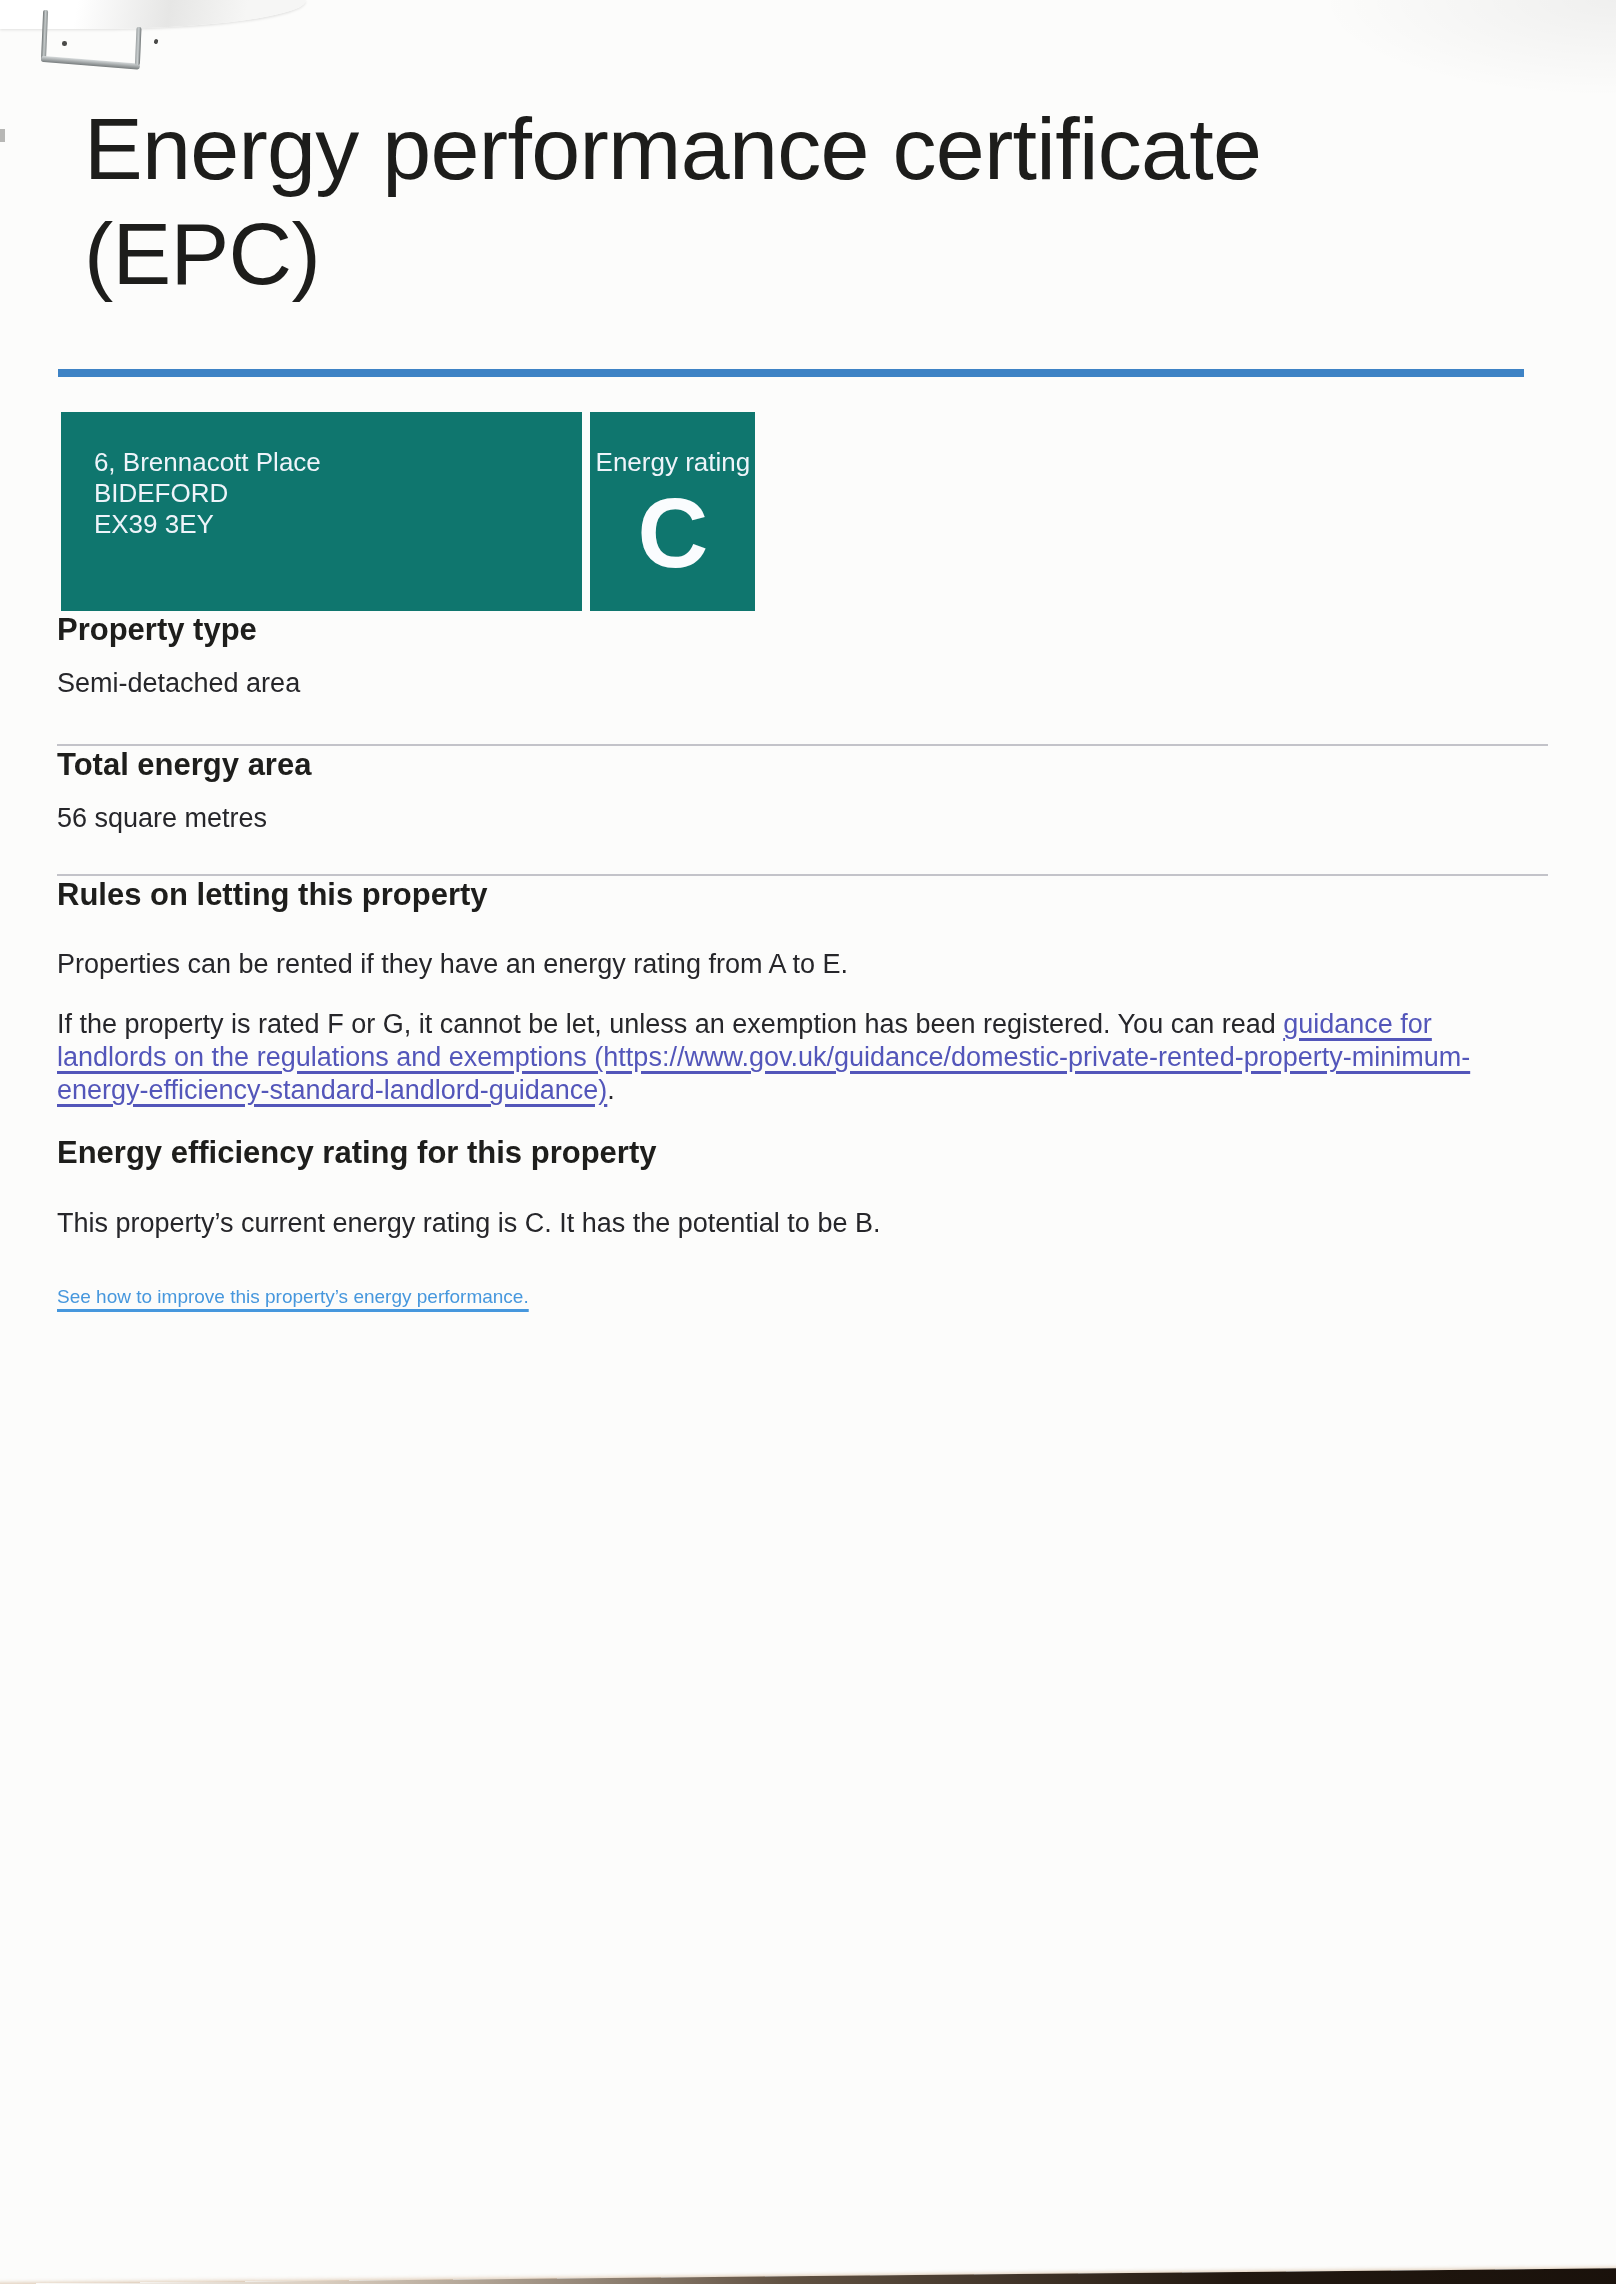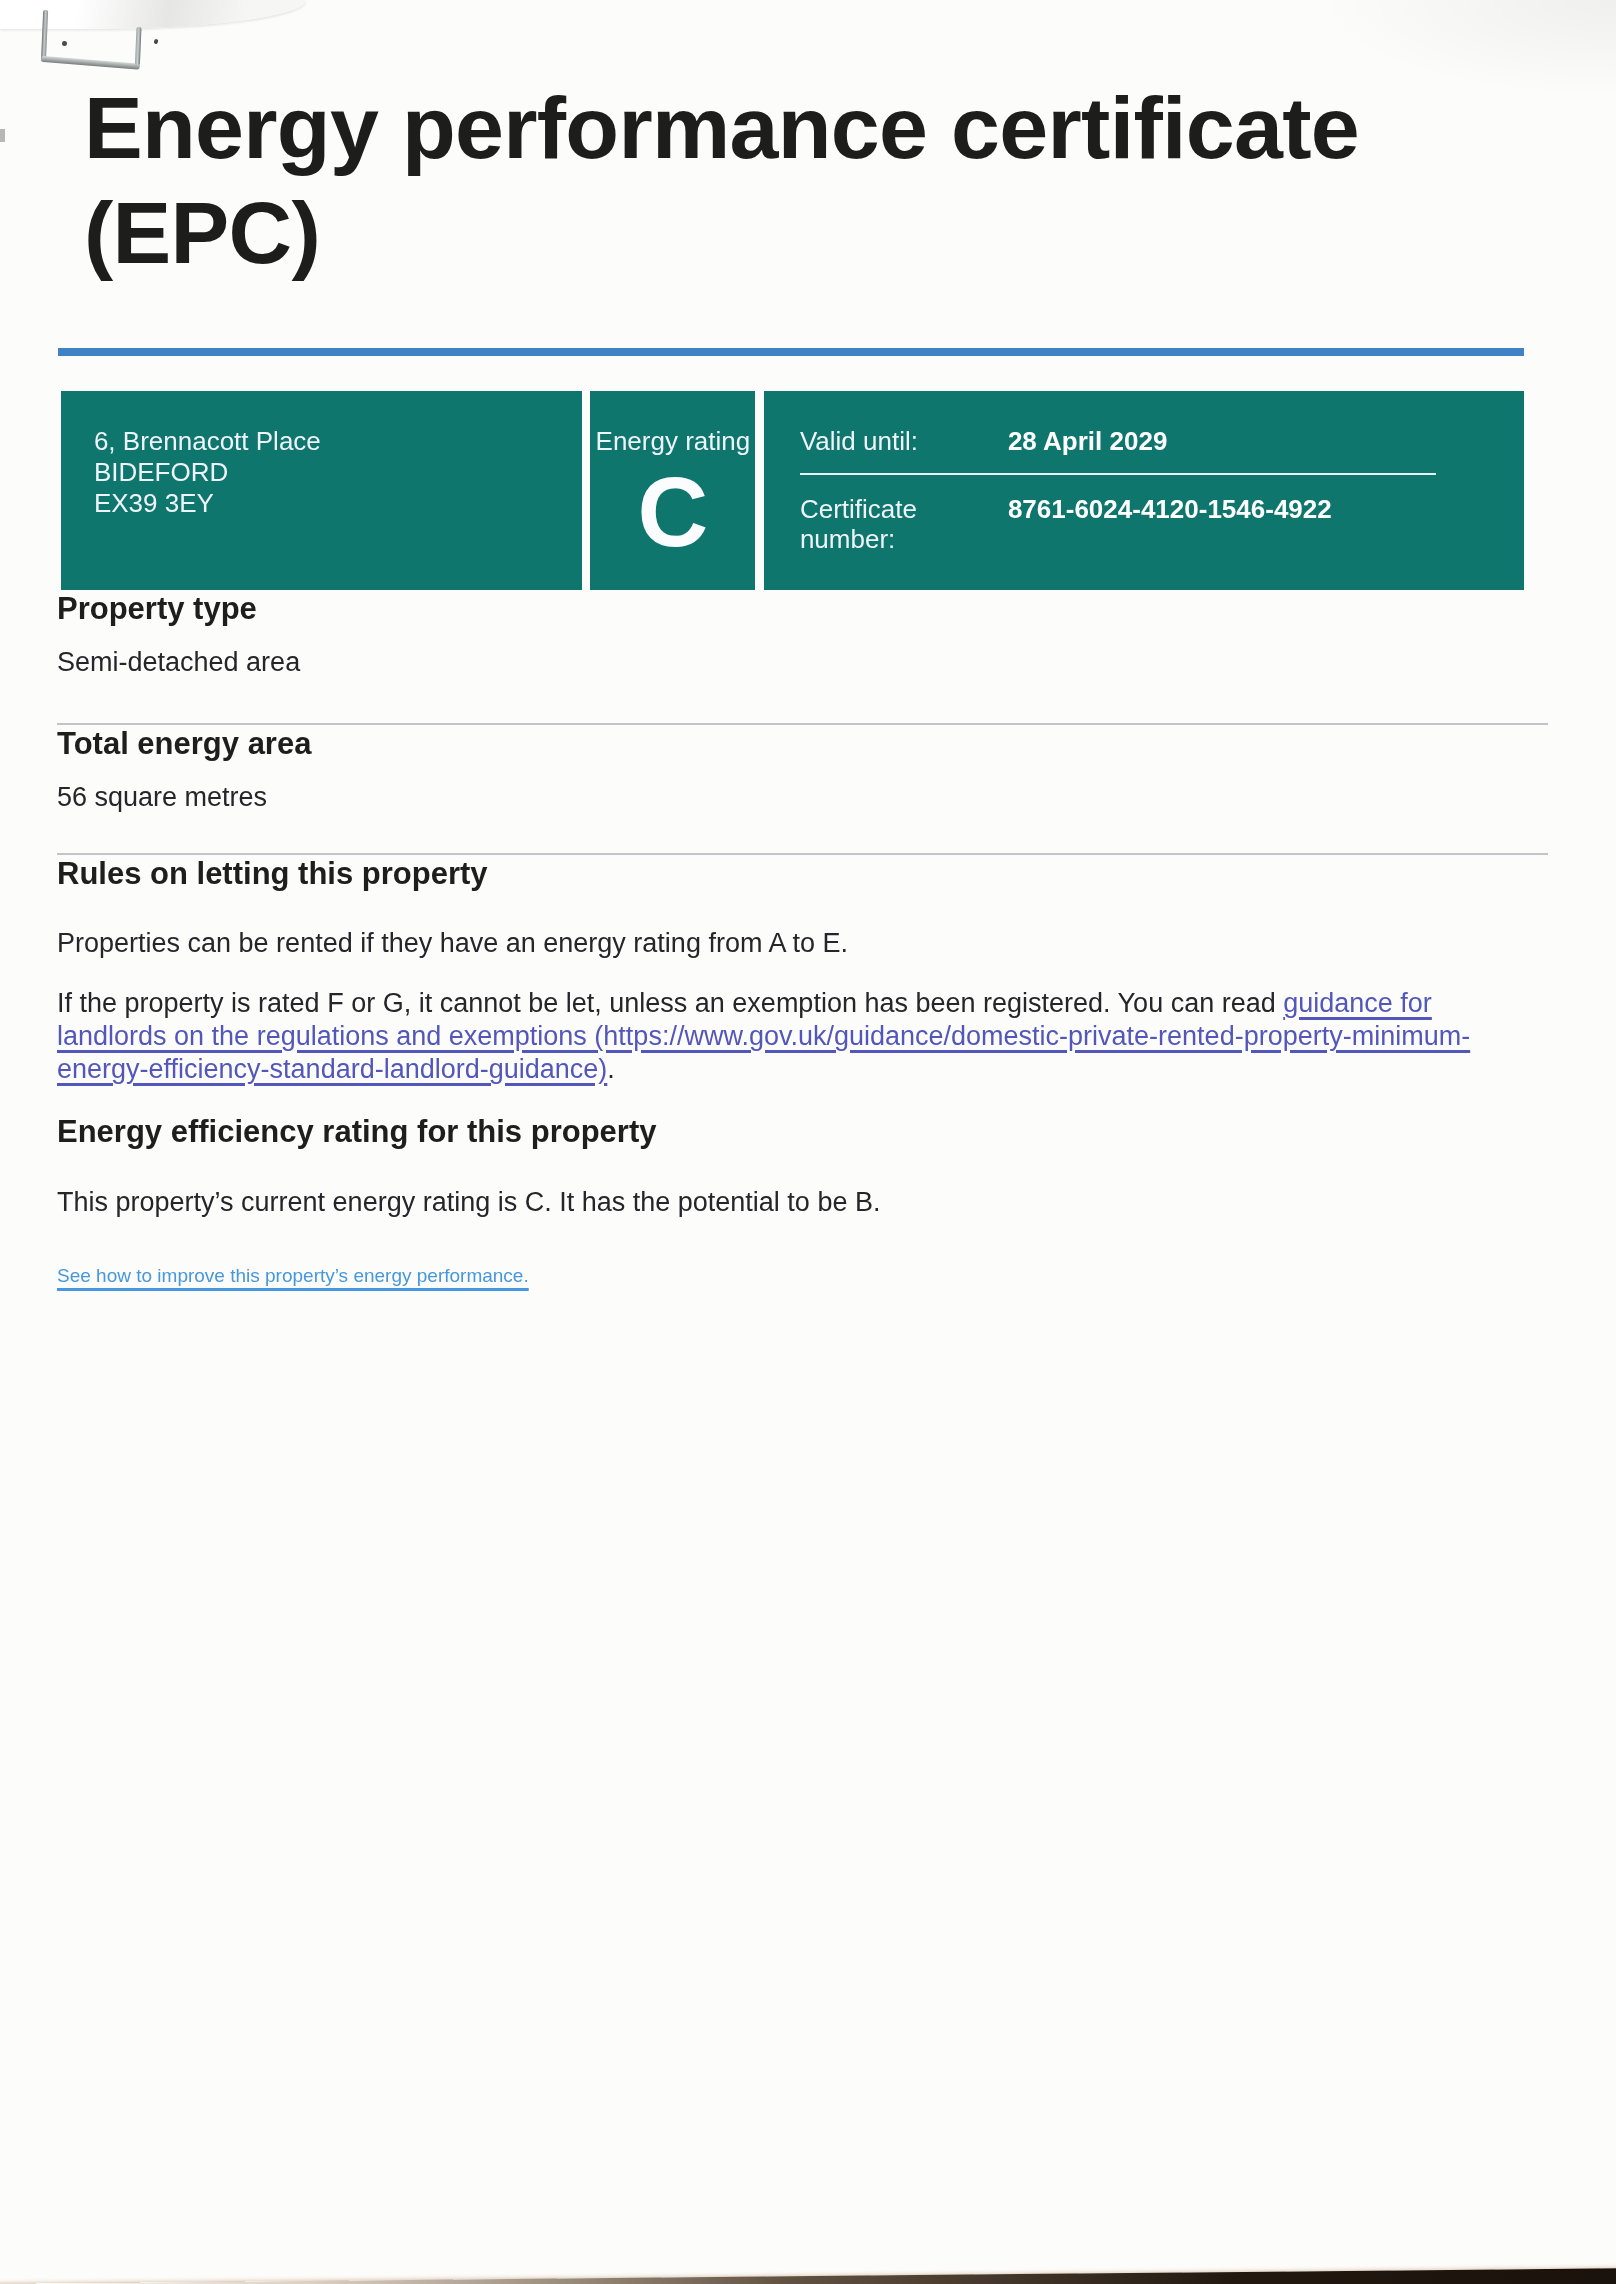--- a/index.html
+++ b/index.html
@@ -41,22 +41,22 @@
   .speck.s2{left:154px;top:39px;width:3.9px;height:5.2px;transform:rotate(20deg);}
   .scan-edge{
     position:absolute;left:-16.3px;bottom:-5.2px;width:1668px;height:21px;
     background:linear-gradient(to right,rgba(120,90,50,0) 2%,rgba(140,100,55,.30) 20%,rgba(70,52,34,.85) 48%,#221810 75%,#19110b 100%);
     transform:rotate(-0.55deg);transform-origin:right bottom;
     box-shadow:0 -2.6px 3.9px -1.3px rgba(170,110,45,.30);
   }
 
   
   .doc-title{
-    margin:75px 0 0 27px;
-    font-size:88px;line-height:105px;font-weight:bold;
+    margin:96px 0 0 27px;
+    font-size:88px;line-height:105px;font-weight:normal;
     letter-spacing:-0.7px;color:#1d1d1b;max-width:1433px;
   }
   .title-rule{
     margin:63px 0 0 1.3px;width:1466px;height:7.8px;background:#3e83c5;
   }
 
   .banner{
     margin:35px 0 0 3.9px;width:1463px;height:199px;
     display:flex;gap:8.5px;color:#eef4fa;font-size:26px;line-height:31px;
   }
@@ -121,27 +121,20 @@
         <div>6, Brennacott Place</div>
         <div>BIDEFORD</div>
         <div>EX39 3EY</div>
       </div>
 
       <div class="banner-block banner-rating">
         <div>Energy rating</div>
         <div class="rating-letter">C</div>
       </div>
 
-      <div class="banner-block banner-validity">
-        <div class="label">Valid until:</div>
-        <div class="value">28 April 2029</div>
-        <div class="banner-divider"></div>
-        <div class="label">Certificate number:</div>
-        <div class="value">8761-6024-4120-1546-4922</div>
-      </div>
 
     </div>
 
     <h2 class="section-heading h-property">Property type</h2>
     <div class="section-value">Semi-detached area</div>
 
     <div class="divider div-1"></div>
 
     <h2 class="section-heading h-floor">Total energy area</h2>
     <div class="section-value">56 square metres</div>

